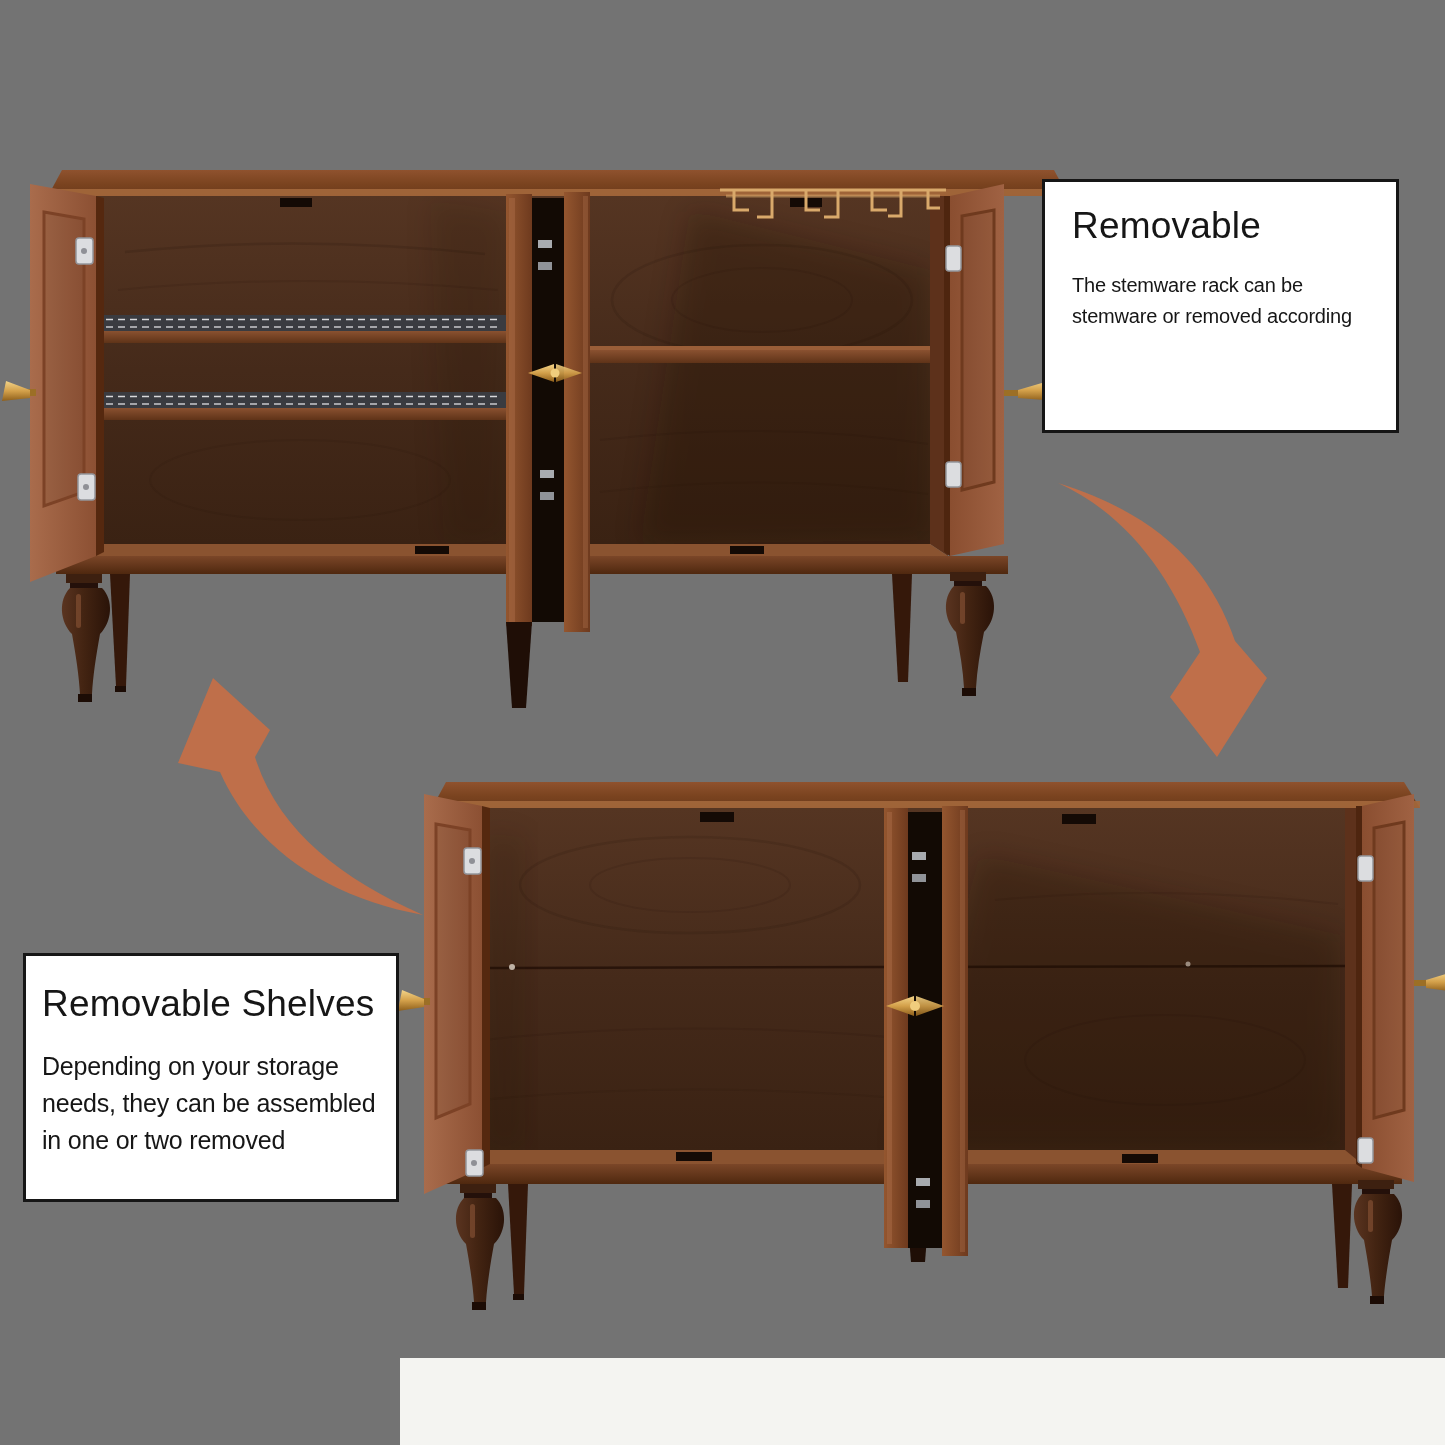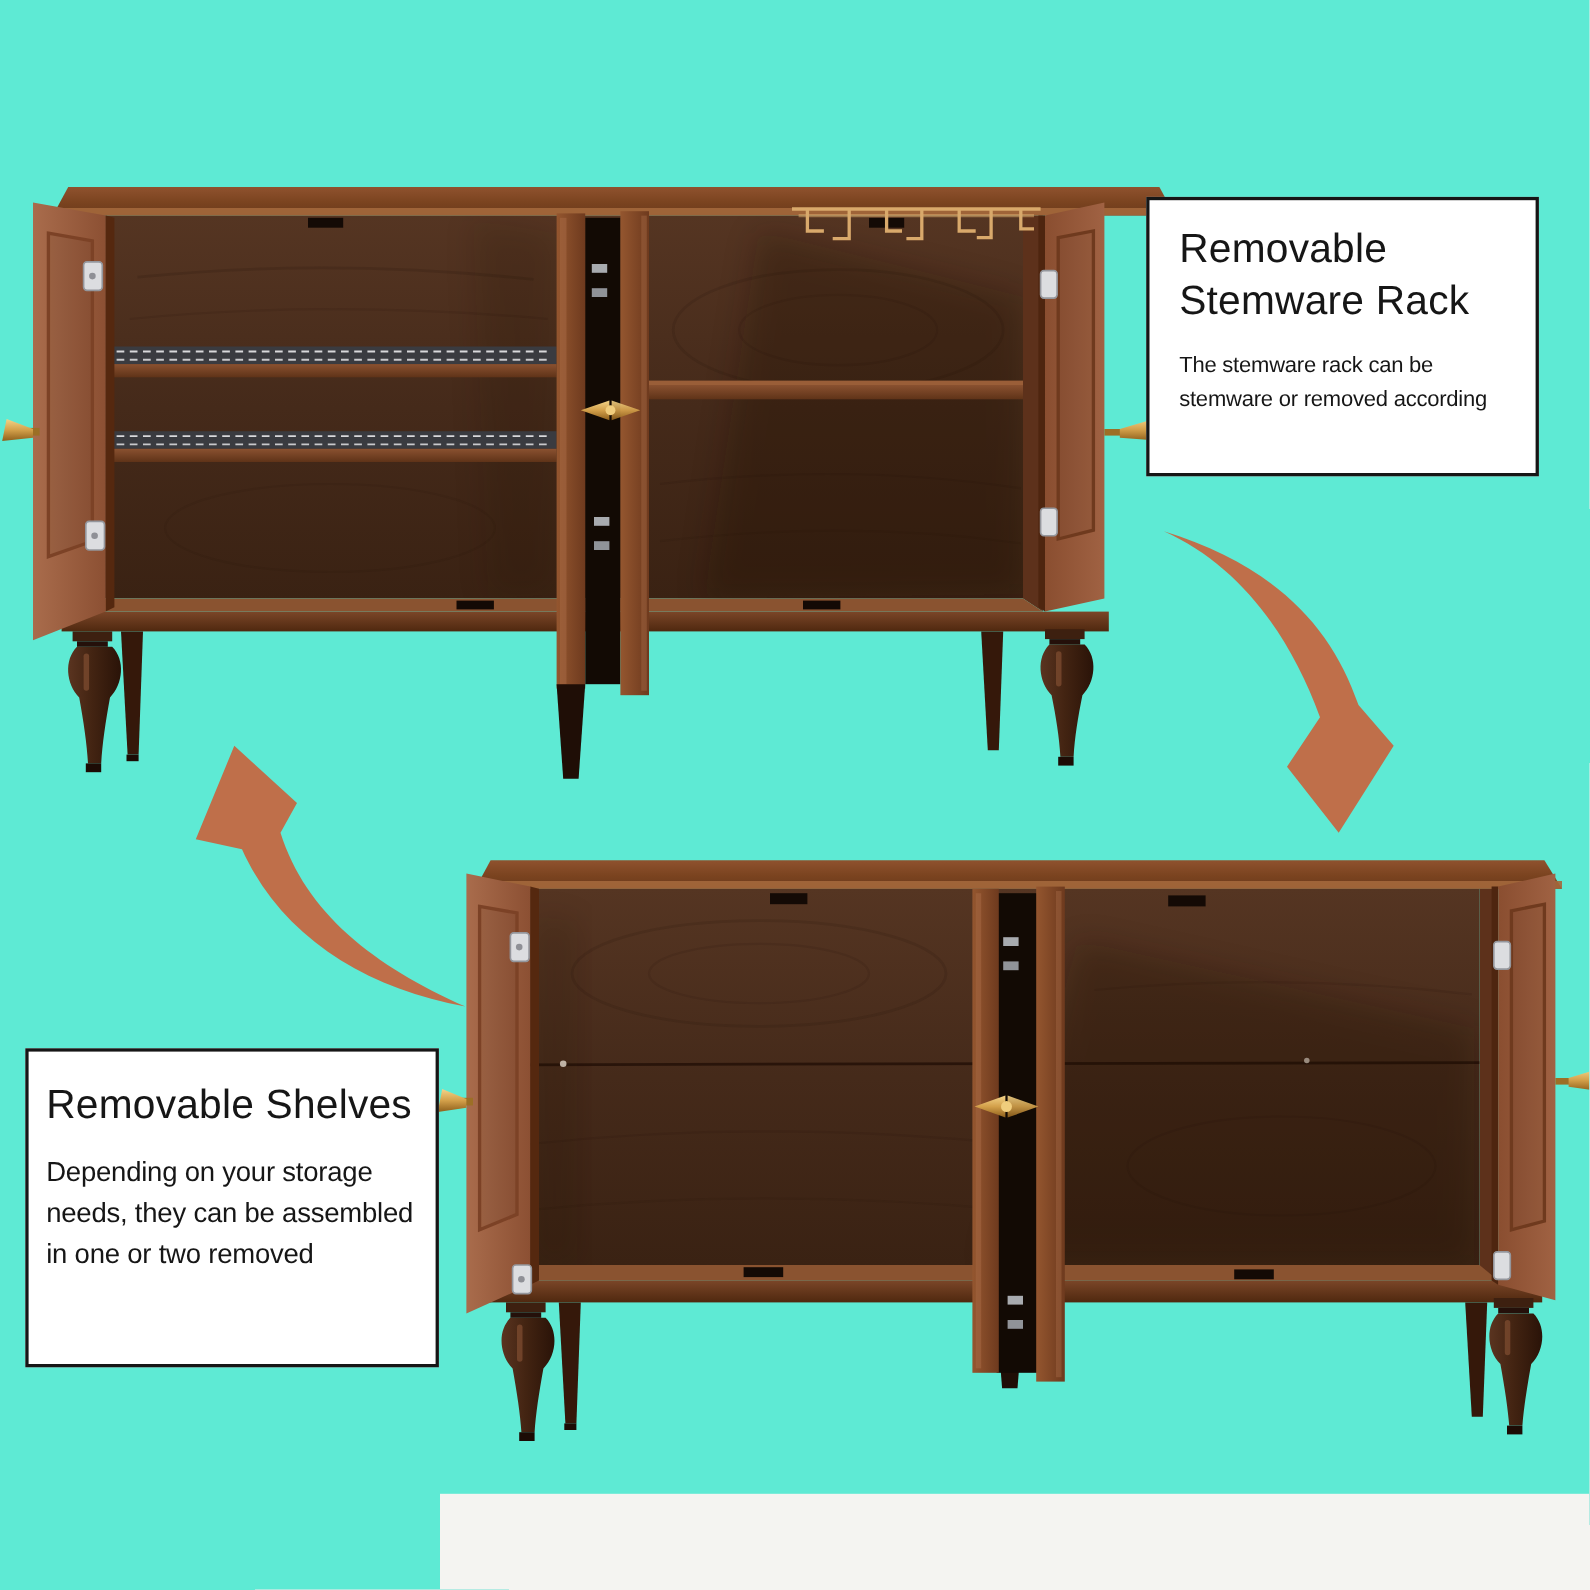--- a/index.html
+++ b/index.html
@@ -1,28 +1,28 @@
 <!DOCTYPE html>
 <html><head>
 <meta charset="utf-8">
 <style>
   html,body{margin:0;padding:0;background:#e9e9e9;}
   .stage{
     position:relative;width:1445px;height:1445px;margin:0 auto;
-    background:#5eead4;overflow:hidden;
+    background:#737373;overflow:hidden;
     font-family:"Liberation Sans",sans-serif;
   }
   .band{position:absolute;left:400px;top:1358px;width:1045px;height:87px;background:#f4f4f1;}
   .scene{position:absolute;left:0;top:0;}
   .callout{
     position:absolute;background:#ffffff;border:3px solid #161616;
     box-sizing:border-box;color:#161616;
   }
   #callout-stemware{left:1042px;top:179px;width:357px;height:254px;padding:21px 8px 0 27px;}
-  #callout-shelves{left:23px;top:953px;width:376px;height:290px;padding:25px 8px 0 16px;}
+  #callout-shelves{left:23px;top:953px;width:376px;height:249px;padding:25px 8px 0 16px;}
   .callout .title{font-size:37px;line-height:1.27;letter-spacing:.2px;font-weight:400;}
   .callout .body{margin-top:20px;font-size:20px;line-height:1.56;letter-spacing:-.2px;}
   #callout-shelves .body{font-size:25px;line-height:1.48;}
   .line{white-space:nowrap;}
 </style>
 </head>
 <body>
 
 <div class="stage">
 
@@ -312,21 +312,20 @@
       </g>
     </g>
 
     <path d="M1058,483 C1125,513 1172,575 1200,652 L1170,697 L1217,757 L1267,678 L1235,641 C1210,568 1158,514 1058,483 Z" fill="#bf6f4a"></path>
     <path d="M423,915 C330,898 255,850 220,772 L178,763 L213,678 L270,730 L255,757 C278,830 340,878 423,915 Z" fill="#bf6f4a"></path>
   </svg>
 
   <div class="callout" id="callout-stemware">
     <div class="title">
       <div class="line">Removable</div>
-      <div class="line">Stemware Rack</div>
     </div>
     <div class="body">
       <div class="line">The stemware rack can be</div>
       <div class="line">stemware or removed according</div>
     </div>
   </div>
 
   <div class="callout" id="callout-shelves">
     <div class="title">
       <div class="line">Removable Shelves</div>

